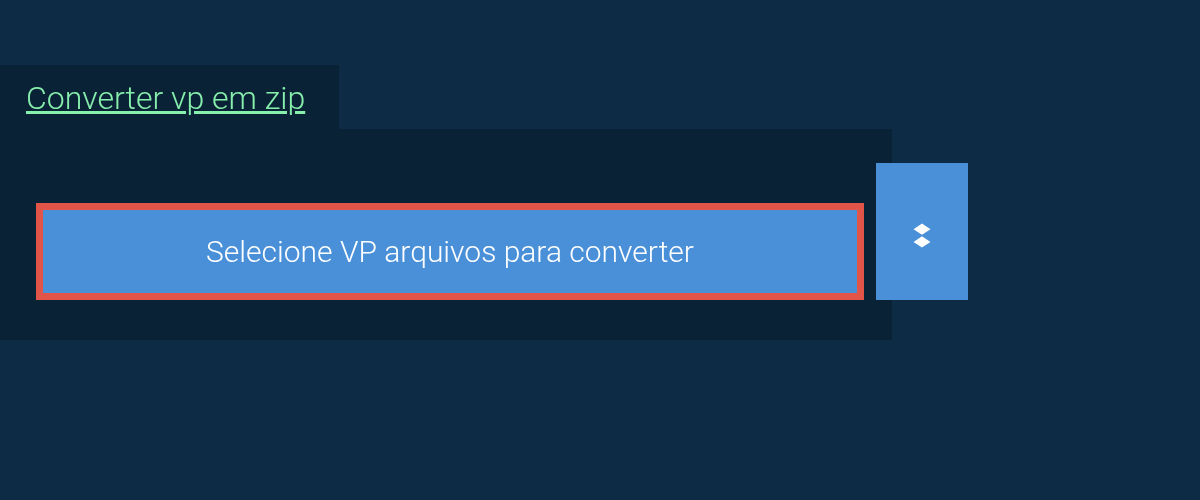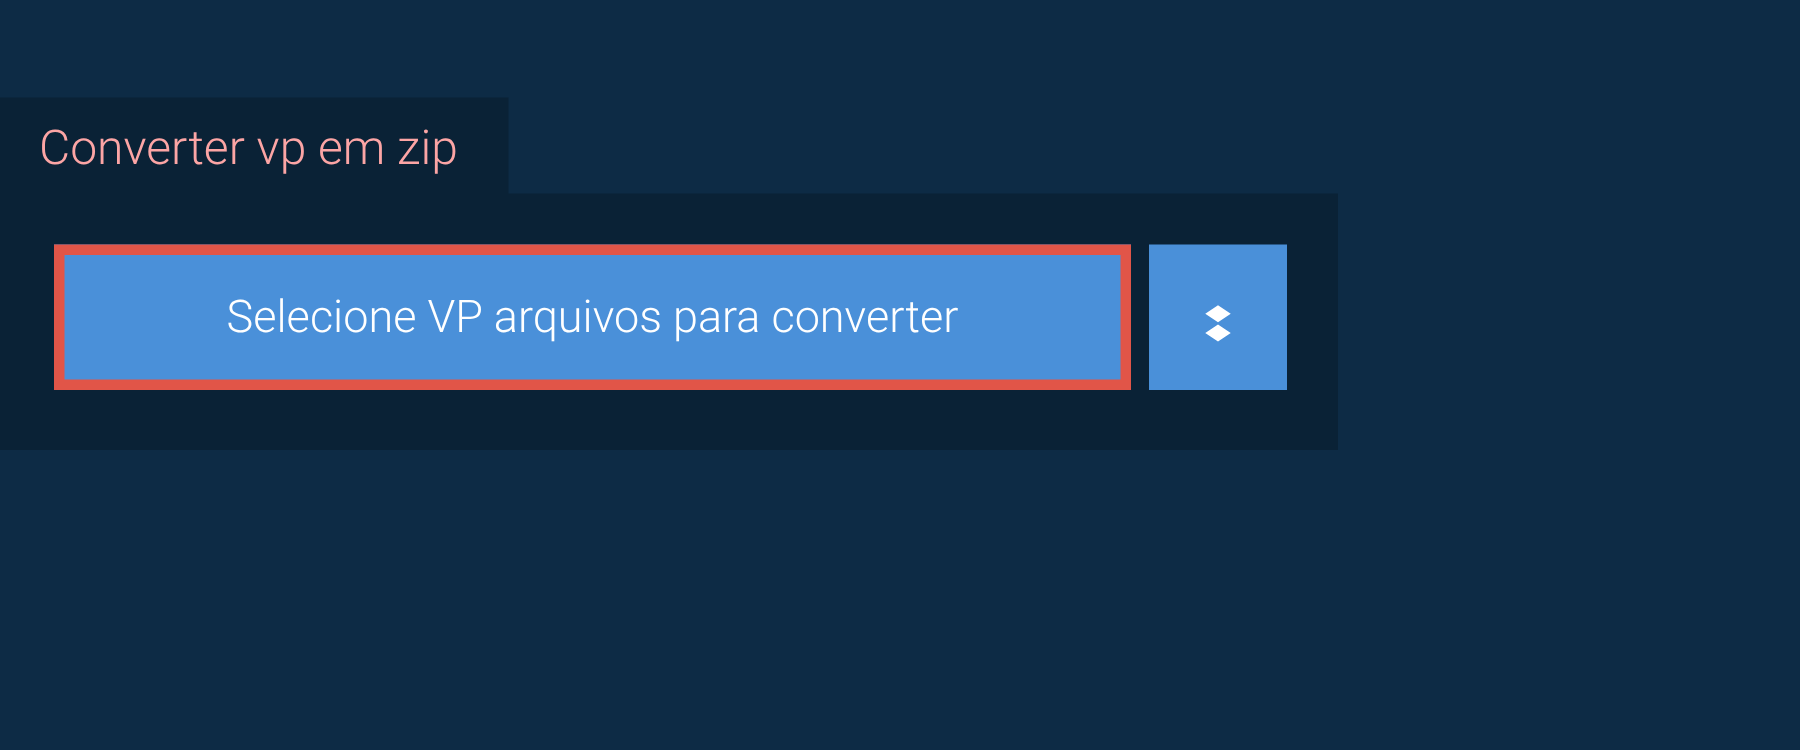--- a/index.html
+++ b/index.html
@@ -14,52 +14,54 @@
       font-family: -apple-system, BlinkMacSystemFont, "Segoe UI", Roboto, sans-serif;
       position: relative;
     }
     .tab-container {
       position: absolute;
       top: 65px;
       left: 0;
     }
     .tab {
       background: #0a2236;
-      color: #fca5a5;
+      color: #86efac;
       font-size: 32px;
       font-weight: 300;
       padding: 14px 34px 16px 26px;
       display: inline-block;
+      text-decoration: underline;
     }
     .panel {
       position: absolute;
       top: 129px;
       left: 0;
       width: 892px;
       background: #0a2236;
       padding: 34px 36px 40px 36px;
     }
     .button-row {
       display: flex;
       gap: 12px;
       align-items: stretch;
     }
     .select-button {
       flex: 0 0 auto;
-      width: 718px;
+      width: 828px;
       border: 7px solid #e15548;
       background: #4a90d9;
       color: #ffffff;
       font-size: 30px;
       font-weight: 300;
       display: flex;
       align-items: center;
       justify-content: center;
       padding: 24px 20px;
       cursor: pointer;
+      margin-top: 40px;
     }
     .dropbox-button {
       flex: 0 0 auto;
       width: 92px;
       background: #4a90d9;
       display: flex;
       align-items: center;
       justify-content: center;
       cursor: pointer;
     }

